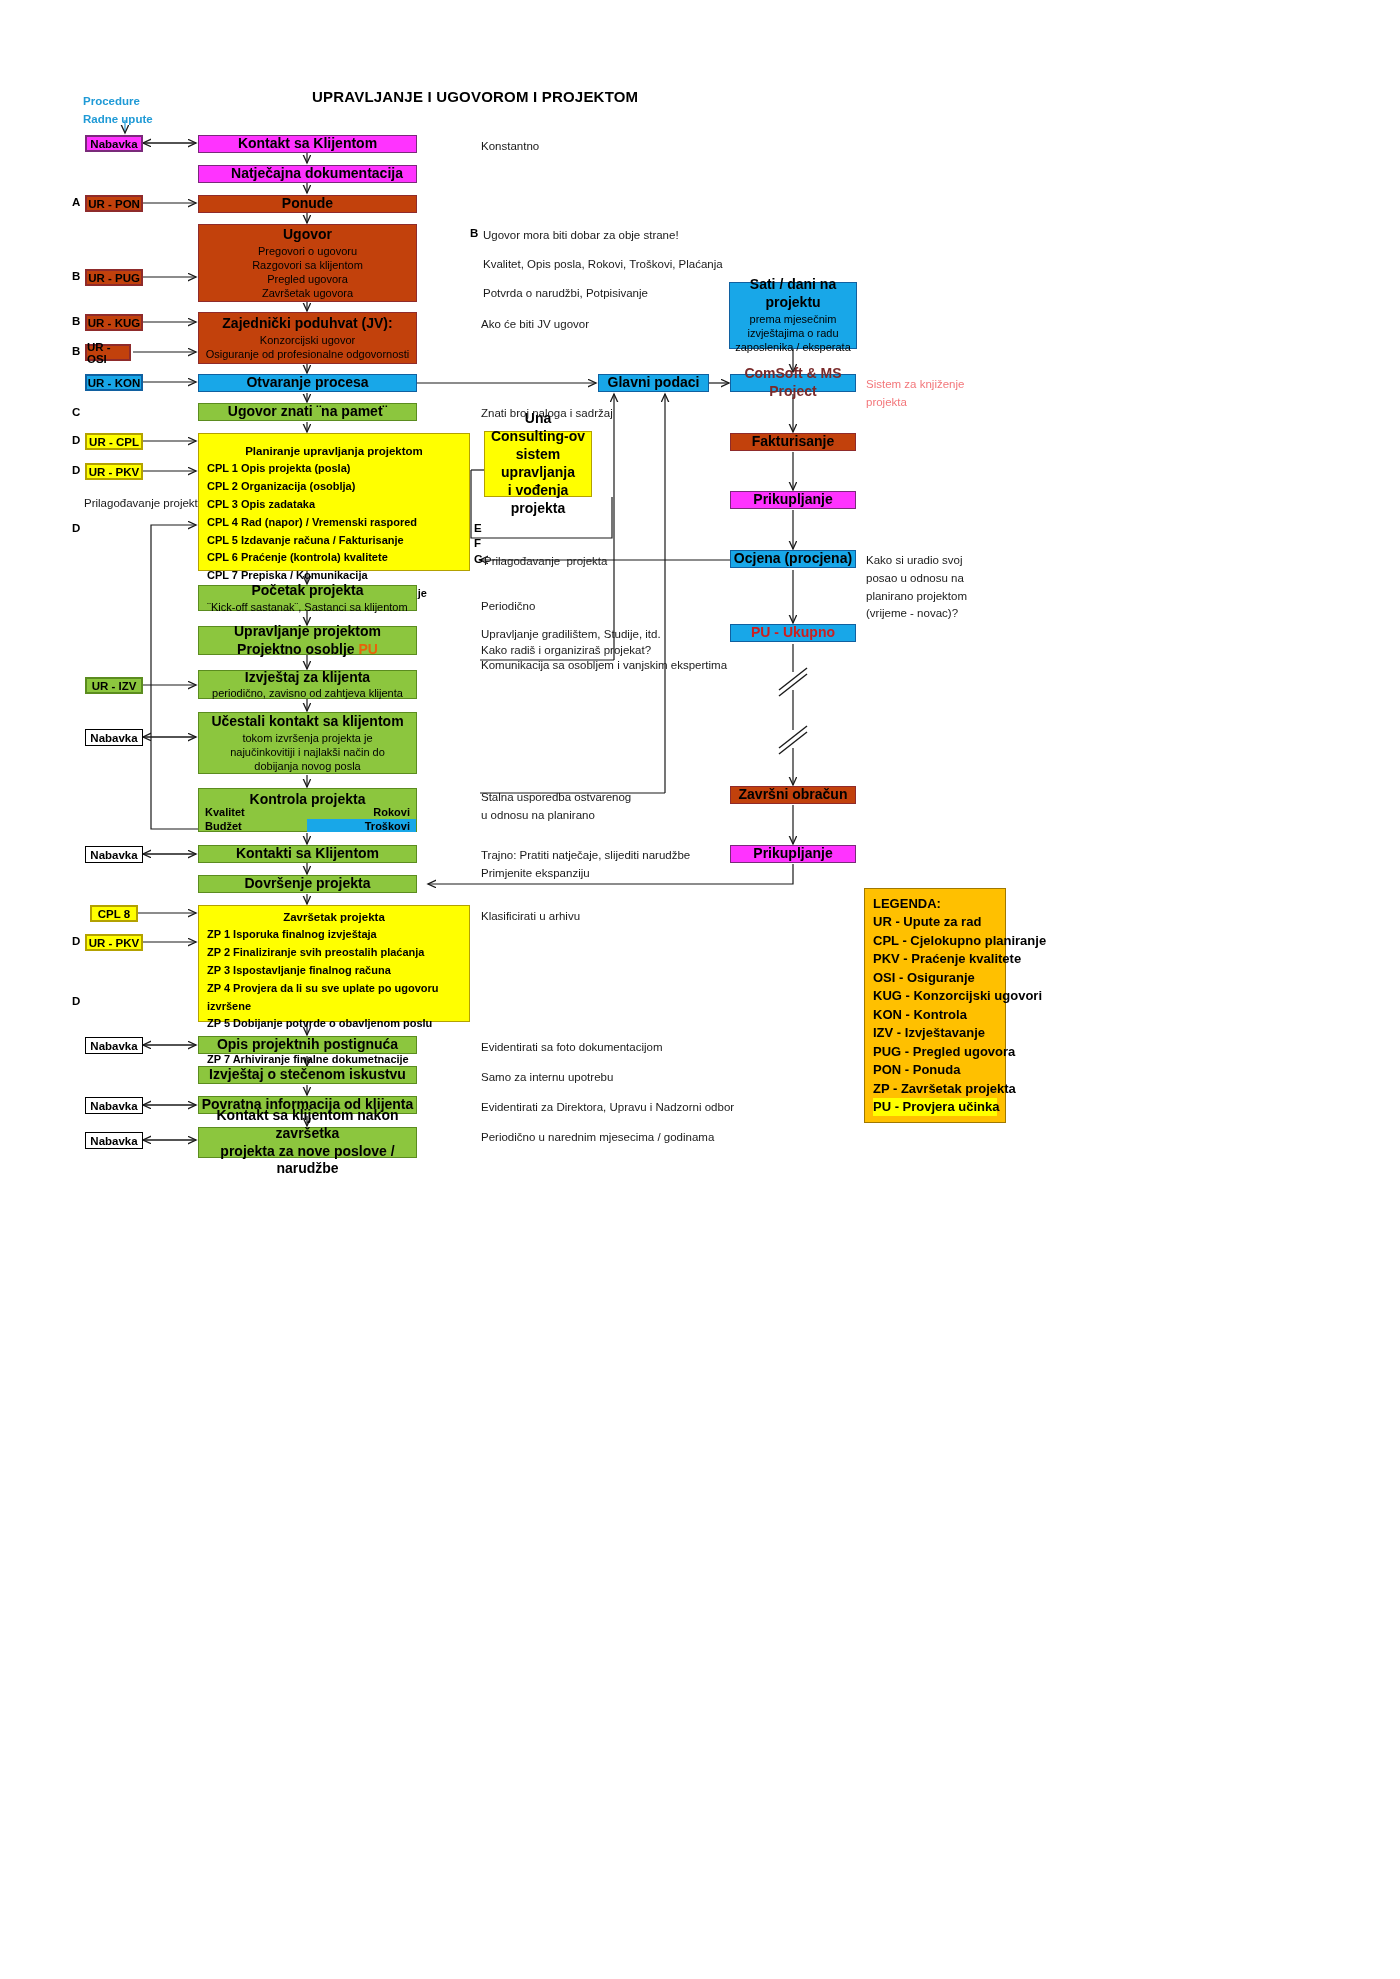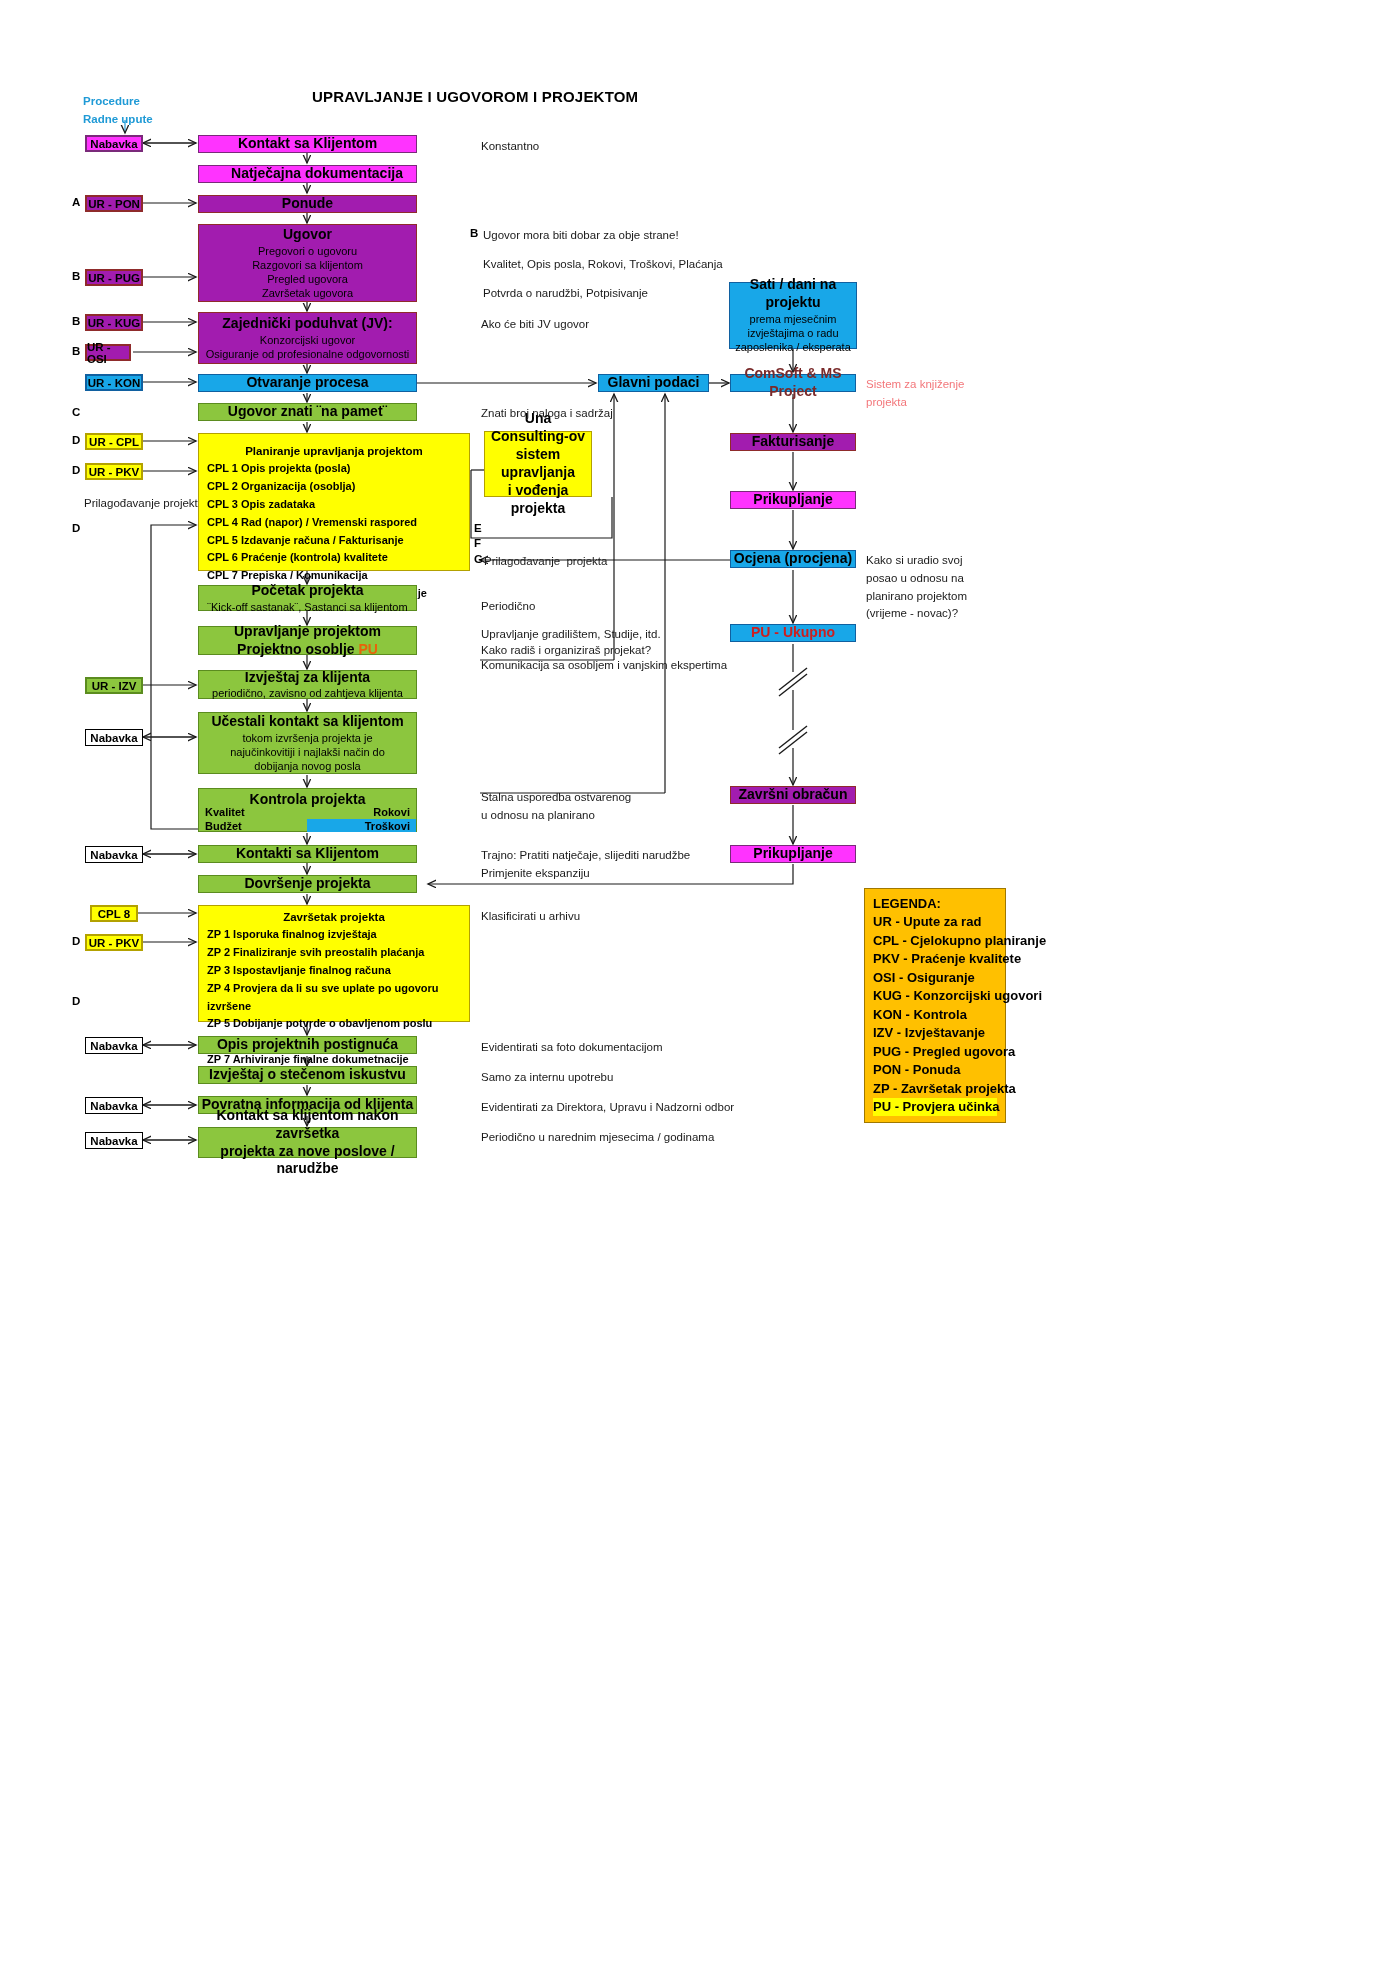--- a/index.html
+++ b/index.html
@@ -3,21 +3,21 @@
 <meta charset="utf-8">
 <style>
   html,body{margin:0;padding:0;background:#ffffff;}
   body{width:1400px;height:1979px;position:relative;font-family:"Liberation Sans",sans-serif;color:#000;}
   .canvas{position:absolute;left:0;top:0;width:1400px;height:1979px;}
 
   
   .box{position:absolute;box-sizing:border-box;display:flex;flex-direction:column;
        align-items:center;justify-content:center;text-align:center;line-height:1.28;}
   .magenta{background:#ff33ff;border:1px solid #7a2a7a;}
-  .red{background:#a21caf;border:1px solid #8f2b2b;}
+  .red{background:#c2410c;border:1px solid #8f2b2b;}
   .blue{background:#18a7e8;border:1px solid #1060a0;}
   .green{background:#8cc63e;border:1px solid #5b8c1f;}
   .yellow{background:#ffff00;border:1px solid #b3a100;}
   .white{background:#ffffff;border:1px solid #2b2b2b;}
 
   
   .chip{position:absolute;box-sizing:border-box;font-size:11.5px;font-weight:bold;
         display:flex;align-items:center;justify-content:center;height:17px;}
   .chip.magenta{border:2px solid #7a2a7a;}
   .chip.red{border:2px solid #8f2b2b;}

